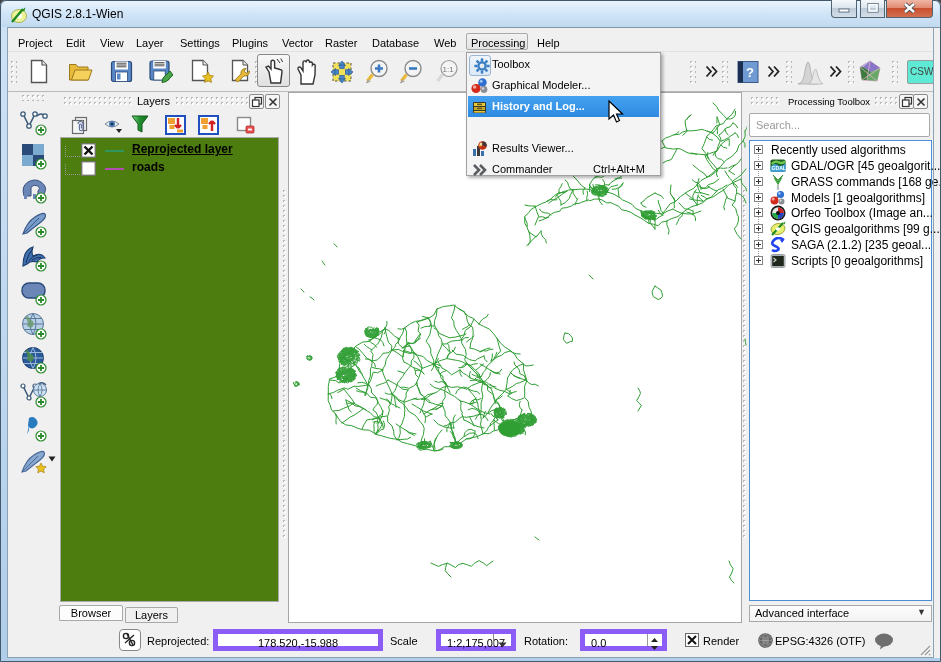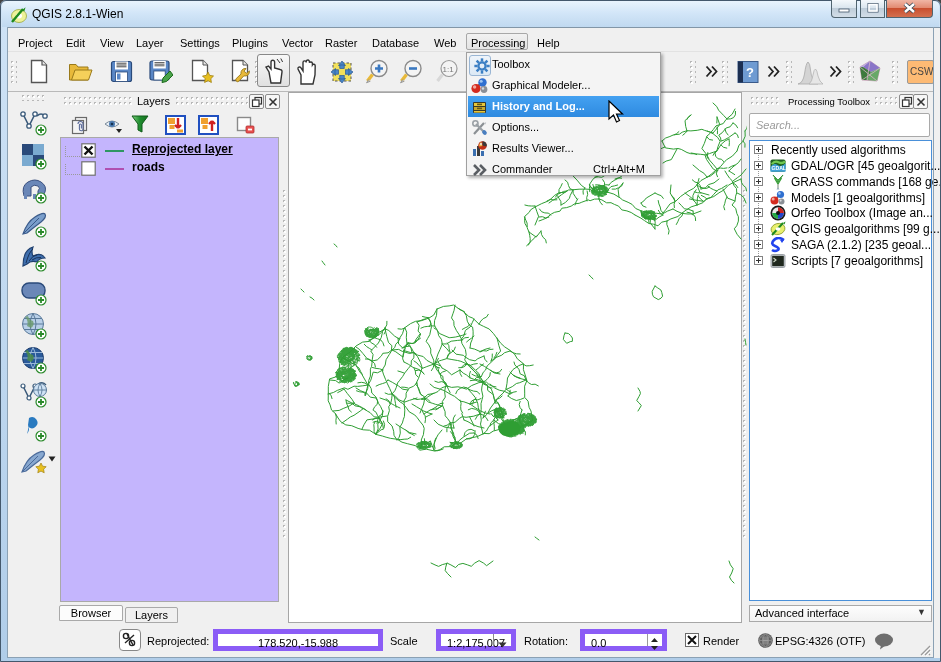--- a/index.html
+++ b/index.html
@@ -16,21 +16,21 @@
 #btnclose{left:55px;width:47px;background:linear-gradient(#f0b6a5,#e28b72 45%,#c94f2f 50%,#d4704f);border-radius:0 0 4px 0;}
 #client{position:absolute;left:8px;top:27px;width:925px;height:630px;background:#f0f0f0;border-top:1px solid #8296a7;padding-left:22px;}
 #menubar{position:absolute;left:0;top:1px;width:925px;height:23px;background:#f0f0f0;border-bottom:1px solid #e2e2e2;box-sizing:border-box;}
 .mitem{position:absolute;top:8px;font-size:11px;}
 #procbox{position:absolute;left:458px;top:4px;width:62px;height:17px;background:linear-gradient(#f2f2f2,#e3e3e3);border:1px solid #a8a8a8;border-radius:2px;box-sizing:border-box;}
 #toolbar{position:absolute;left:0;top:24px;width:925px;height:39px;background:#f0f0f0;}
 #mainarea{position:absolute;left:0;top:63px;width:925px;height:534px;border-top:1px solid #b9b9b9;background:#f0f0f0;}
 #leftbar{position:absolute;left:0;top:0;width:49px;height:534px;}
 .lbico{position:absolute;left:11px;width:32px;height:30px;}
 #layerspanel{position:absolute;left:49px;top:0;width:226px;height:534px;}
-#layerstree{position:absolute;left:3px;top:45px;width:219px;height:465px;background:#c4b5fd;border:1px solid #a9a9a9;box-sizing:border-box;font-size:12px;}
+#layerstree{position:absolute;left:3px;top:45px;width:219px;height:465px;background:#4d7c0f;border:1px solid #a9a9a9;box-sizing:border-box;font-size:12px;}
 .btab{position:absolute;font-size:11px;text-align:center;background:#f0f0f0;border:1px solid #a9a9a9;box-sizing:border-box;}
 #mapcanvas{position:absolute;left:280px;top:0;width:454px;height:531px;background:#fff;border:1px solid #a6a6a6;box-sizing:border-box;}
 #rightpanel{position:absolute;left:738px;top:0;width:187px;height:534px;}
 #searchbox{position:absolute;left:3px;top:21px;width:181px;height:24px;background:#fff;border:1px solid #a9a9a9;border-radius:2px;box-sizing:border-box;}
 #ptree{position:absolute;left:3px;top:48px;width:183px;height:461px;background:#fff;border:1px solid #4a90d9;box-sizing:border-box;}
 #advbtn{position:absolute;left:3px;top:513px;width:183px;height:17px;background:linear-gradient(#fdfdfd,#f2f2f2);border:1px solid #a9a9a9;box-sizing:border-box;}
 #statusbar{position:absolute;left:0;top:597px;width:925px;height:32px;background:#f0f0f0;}
 .sbtext{position:absolute;top:10px;font-size:11px;}
 .sbbox{position:absolute;top:4px;height:22px;background:#fff;border:5px solid #8b5cf6;box-sizing:border-box;font-size:11px;}
 #dropdown{position:absolute;left:466px;top:52px;width:195px;height:124px;background:#f4f4f4;border:1px solid #a0a0a0;box-shadow:2px 2px 3px rgba(0,0,0,0.3);box-sizing:border-box;z-index:60;}
@@ -206,21 +206,21 @@
           <polygon points="13,2 23,9 20,22 5,21 3,8" fill="#e8c8e0" stroke="#c09ab0" stroke-width="0.8"></polygon>
           <polygon points="13,2 23,9 14,13 6,8" fill="#8a76c8"></polygon>
           <polygon points="6,8 14,13 10,21 5,21 3,8" fill="#3d7a3d"></polygon>
           <polygon points="14,13 23,9 20,22 10,21" fill="#67a867"></polygon>
           <polygon points="13,2 6,8 3,8" fill="#b8a8e0"></polygon>
           <g stroke="#d8b8c8" stroke-width="0.8" fill="none">
             <path d="M3 8 L20 22 M23 9 L5 21 M13 2 L10 21"></path>
           </g>
         </svg>
     <div class="abs dothandle" style="left:884px;top:9px;width:6px;height:24px;"></div>
-    <div class="abs" style="left:899px;top:8px;width:27px;height:24px;background:#fdba74;border:1px solid #999;border-radius:2px;box-sizing:border-box;">
+    <div class="abs" style="left:899px;top:8px;width:27px;height:24px;background:#5eead4;border:1px solid #999;border-radius:2px;box-sizing:border-box;">
           <span style="position:absolute;left:2px;top:5px;font-size:10px;color:#444;">CSW</span>
         </div>
   </div>
   <div id="mainarea">
     <div id="leftbar">
       <div class="abs dothandle" style="left:14px;top:3px;width:22px;height:6px;"></div>
       <svg class="lbico" style="top:16px" width="32" height="30" viewBox="0 0 32 30">
             <defs>
               <g id="plusb">
                 <circle cx="5" cy="5" r="5" fill="#fff" stroke="#2a8a2a" stroke-width="1.2"></circle>
@@ -876,21 +876,21 @@
               <rect x="5" y="2.5" width="6.5" height="6.5" fill="none" stroke="#333" stroke-width="1.2"></rect>
               <rect x="2.5" y="5" width="6.5" height="6.5" fill="#fff" stroke="#333" stroke-width="1.2"></rect>
             </svg>
           </div>
       <div class="abs pbtn" style="left:167px;top:2px;">
             <svg width="14" height="14" viewBox="0 0 14 14">
               <path d="M3.5 3.5 L10.5 10.5 M10.5 3.5 L3.5 10.5" stroke="#333" stroke-width="1.6"></path>
             </svg>
           </div>
       <div id="searchbox">
-            <span style="position:absolute;left:6px;top:5px;color:#9a9a9a;font-style:italic;">Search...</span>
+            <span style="position:absolute;left:6px;top:5px;color:#9a9a9a;">Search...</span>
           </div>
       <div id="ptree">
         <div class="abs" style="left:8px;top:8px;width:1px;height:113px;border-left:1px dotted #9a9a9a;"></div>
         <div class="ptrow" style="top:1px">
           <div class="ptplus">
                 <svg width="7" height="7" viewBox="0 0 7 7">
                   <path d="M1 3.5 L6 3.5 M3.5 1 L3.5 6" stroke="#333" stroke-width="1"></path>
                 </svg>
               </div>
           <span class="pttext" style="left:21px">Recently used algorithms</span>
@@ -986,21 +986,21 @@
           <div class="ptplus">
                 <svg width="7" height="7" viewBox="0 0 7 7">
                   <path d="M1 3.5 L6 3.5 M3.5 1 L3.5 6" stroke="#333" stroke-width="1"></path>
                 </svg>
               </div>
           <svg class="ptico" style="left:20px" width="16" height="16" viewBox="0 0 16 16">
                 <rect x="1" y="1.5" width="14" height="13" rx="1.5" fill="#cdd2d8" stroke="#8a8f96" stroke-width="0.8"></rect>
                 <rect x="2.2" y="2.8" width="11.6" height="10.4" fill="#20281e"></rect>
                 <path d="M3.5 5 l2.5 2 l-2.5 2" stroke="#cfd8c8" stroke-width="1.1" fill="none"></path>
               </svg>
-          <span class="pttext" style="left:41px">Scripts [7 geoalgorithms]</span>
+          <span class="pttext" style="left:41px">Scripts [0 geoalgorithms]</span>
         </div>
       </div>
       <div id="advbtn">
             <span style="position:absolute;left:5px;top:1px;">Advanced interface</span>
             <span style="position:absolute;right:5px;top:1px;font-size:9px;color:#333;">▼</span>
           </div>
     </div>
   </div>
   <div id="statusbar">
     <div class="abs" style="left:111px;top:4px;width:20px;height:20px;border:1px solid #888;border-radius:4px;background:#fff;">
@@ -1100,30 +1100,20 @@
     <svg class="dico" width="18" height="18" viewBox="0 0 18 18">
           <rect x="2" y="4" width="13" height="11" rx="1" fill="#3a3a28"></rect>
           <rect x="3" y="5" width="11" height="3" fill="#e8c73a"></rect>
           <rect x="3" y="9" width="11" height="3" fill="#c9a92c"></rect>
           <rect x="6" y="5.6" width="5" height="1.6" fill="#6a5a18"></rect>
           <rect x="6" y="9.6" width="5" height="1.6" fill="#6a5a18"></rect>
           <rect x="3" y="13" width="11" height="1.6" fill="#e8c73a"></rect>
         </svg>
     <span class="dtext" style="color:#fff">History and Log...</span>
   </div>
-  <div class="drow" style="top:64px">
-    <svg class="dico" width="18" height="18" viewBox="0 0 18 18">
-          <path d="M3 15 L13 4" stroke="#8b9094" stroke-width="2.2"></path>
-          <path d="M13 4 l2.2-0.8 l-0.8 2.2 z" fill="#b8bcc0"></path>
-          <path d="M14 14 L5 5" stroke="#9aa0a5" stroke-width="2.2"></path>
-          <circle cx="4.4" cy="4.4" r="2.6" fill="none" stroke="#9aa0a5" stroke-width="1.6"></circle>
-          <ellipse cx="13.5" cy="13.5" rx="2.6" ry="2" fill="#4a7fc0" transform="rotate(45 13.5 13.5)"></ellipse>
-        </svg>
-    <span class="dtext">Options...</span>
-  </div>
   <div class="drow" style="top:85px">
     <svg class="dico" width="18" height="18" viewBox="0 0 18 18">
           <rect x="2" y="9" width="3" height="7" fill="#3a6fb0"></rect>
           <rect x="6" y="6" width="3" height="10" fill="#3a3a3a"></rect>
           <rect x="10" y="11" width="3" height="5" fill="#3a6fb0"></rect>
           <circle cx="11.5" cy="5.5" r="4.3" fill="#c23018"></circle>
           <path d="M8.2 6.5 a4.3 4.3 0 0 1 2-4.6 l1.3 4.1 z" fill="#e8b73a"></path>
           <path d="M11.5 1.2 a4.3 4.3 0 0 1 4.2 5.2 l-4.2-0.9 z" fill="#3a3a3a"></path>
           <circle cx="10" cy="4" r="1.2" fill="#f0e0d8" opacity="0.85"></circle>
         </svg>

